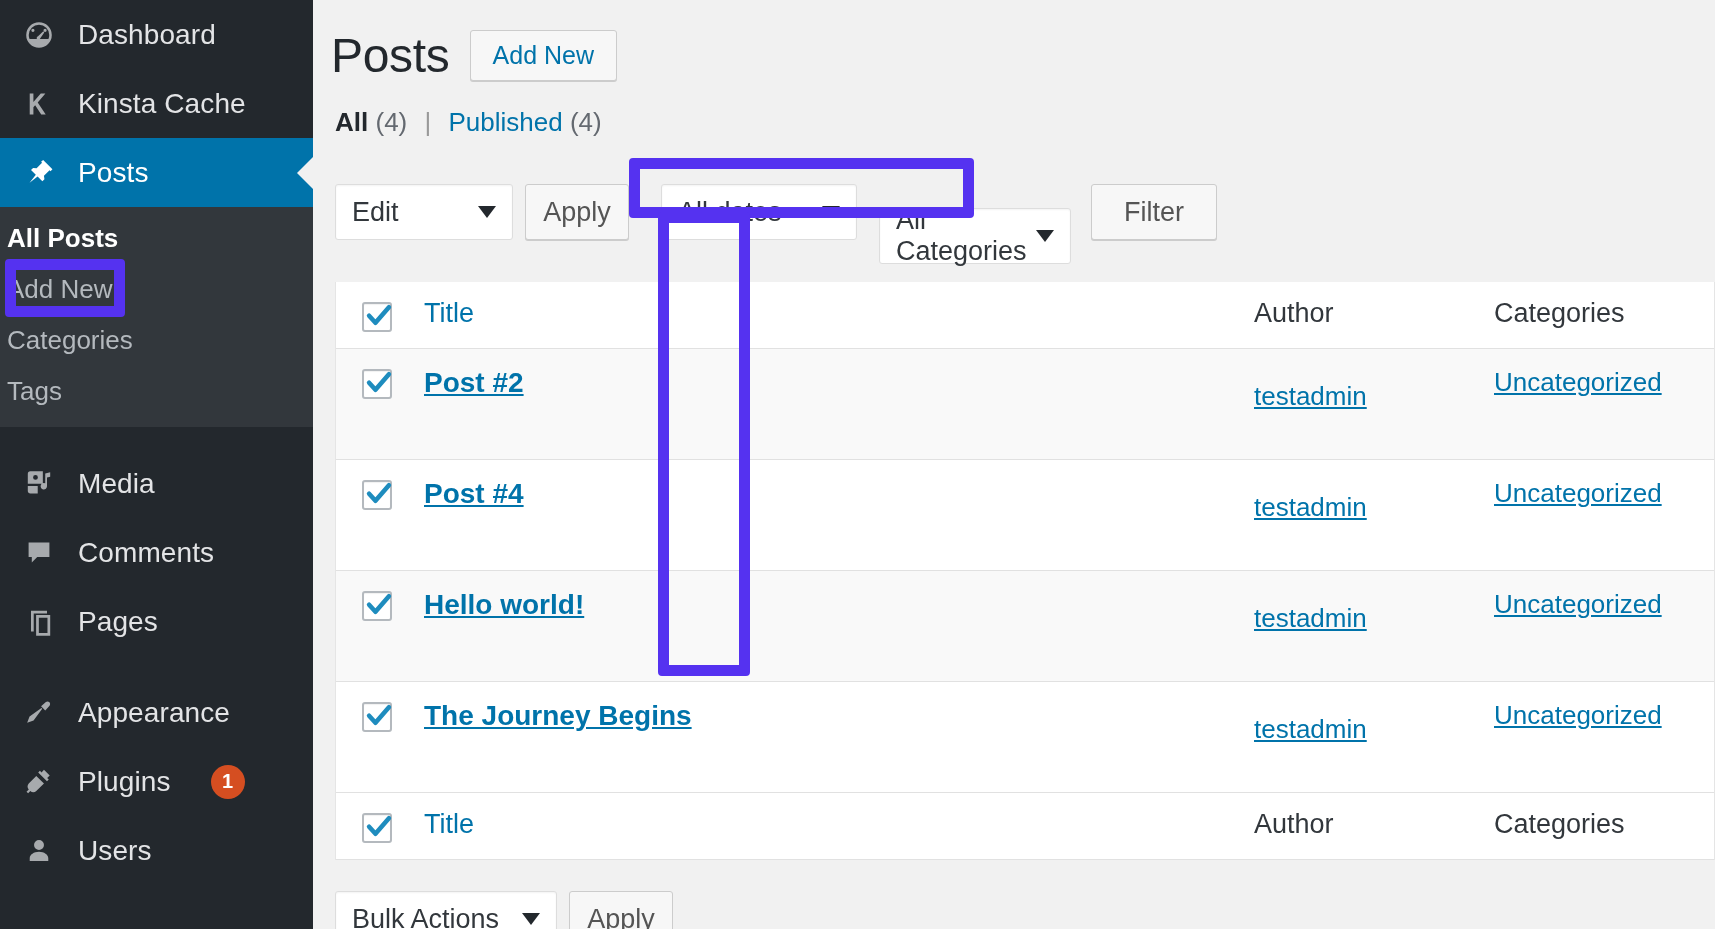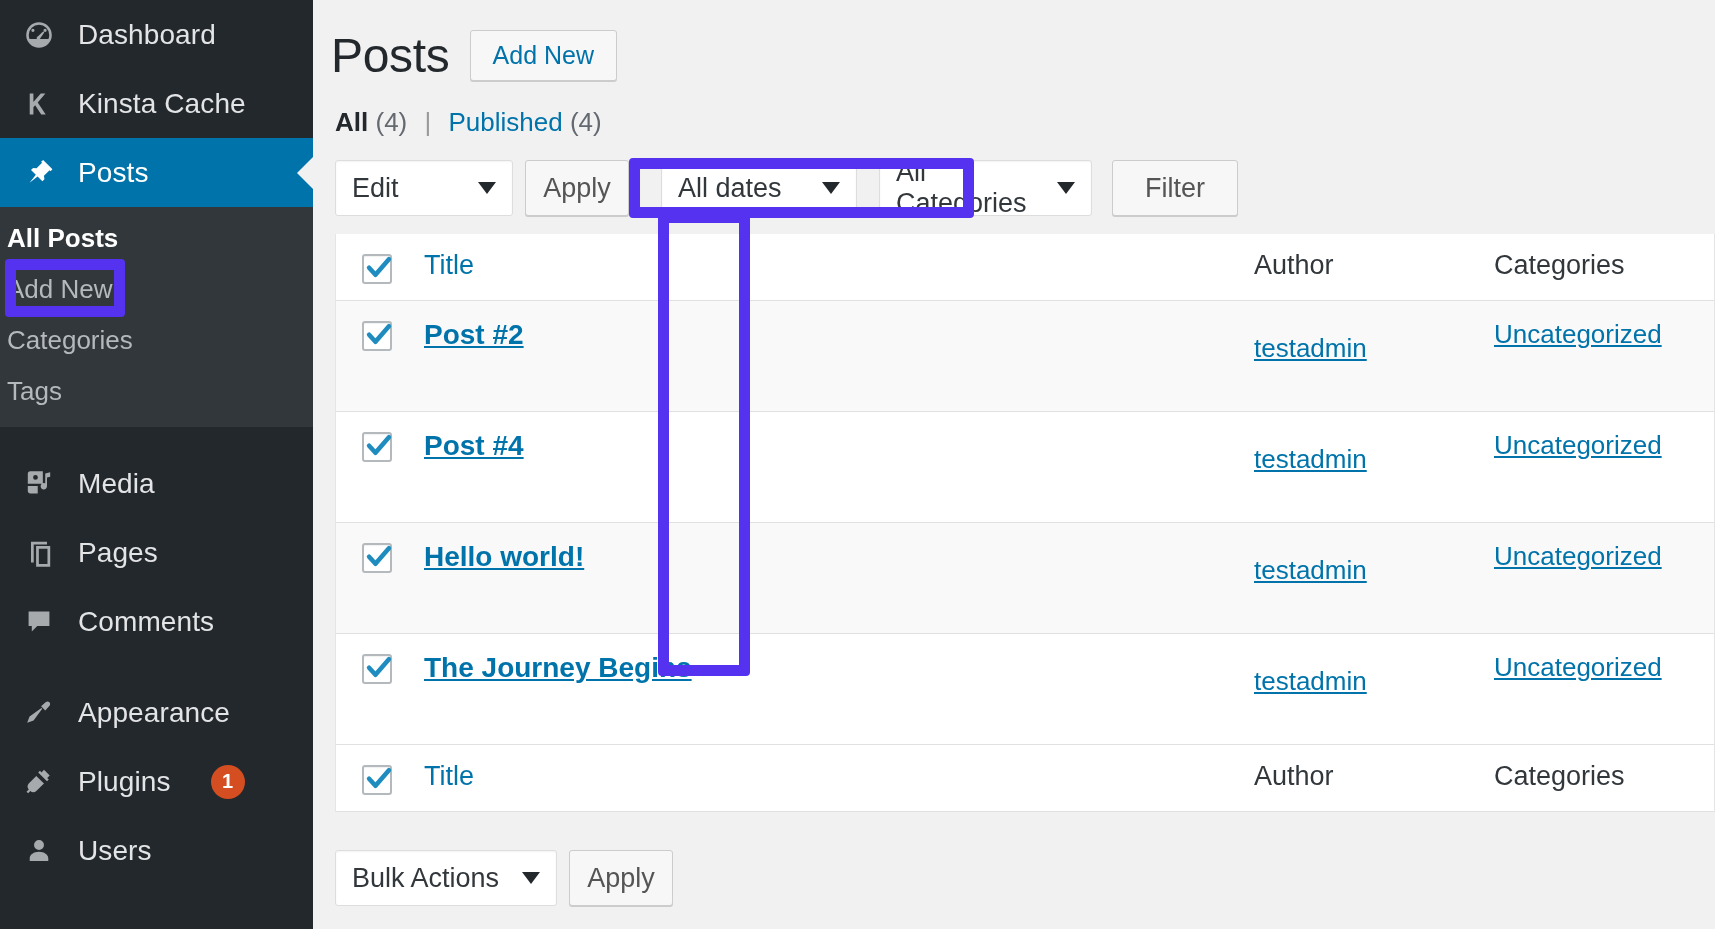--- a/index.html
+++ b/index.html
@@ -80,26 +80,26 @@
   }
   .btn{
     border:1px solid #ccc;background:#f7f7f7;border-radius:3px;
     height:56px;display:inline-flex;align-items:center;justify-content:center;
     font-size:27px;color:#555;padding:0 32px;box-sizing:border-box;
     box-shadow:0 1px 0 #ccc;
   }
   #bulk-select{width:178px;}
   #apply-top{width:104px;margin-left:12px;}
   #dates-select{width:196px;margin-left:32px;}
-  #cats-select{width:213px;margin-left:22px;}
+  #cats-select{width:192px;margin-left:22px;margin-top:48px;}
   #filter-btn{margin-left:20px;}
 
   
   .wp-table{
-    margin:18px 0 16px 22px;width:1380px;background:#6d28d9;
+    margin:18px 0 9px 22px;width:1380px;background:#6d28d9;
     border:1px solid #e5e5e5;border-bottom:none;border-top:none;
     box-sizing:border-box;
   }
   .trow{display:flex;align-items:flex-start;border-bottom:1px solid #e1e1e1;background:#fff;}
   .trow.alt{background:#f9f9f9;}
   .trow.head,.trow.foot{background:#fff;border-bottom:1px solid #e1e1e1;}
   .cb-cell{flex:0 0 82px;display:flex;align-items:flex-start;justify-content:center;padding-top:20px;}
   .title-cell{flex:1;padding:18px 0 0 6px;}
   .author-cell{flex:0 0 240px;padding:32px 0 0 0;text-align:left;}
   .cats-cell{flex:0 0 220px;padding:18px 0 0 0;text-align:left;}
@@ -186,33 +186,33 @@
         <svg width="32" height="32" viewBox="0 0 20 20" fill="currentColor">
             <path d="M12.4 2H4.6A1.6 1.6 0 0 0 3 3.6v6.2h9.4zM7.8 4.4a1.5 1.5 0 1 1 0 3 1.5 1.5 0 0 1 0-3zM3 11.3v3.1c0 .9.7 1.6 1.6 1.6h4.6V11.3zM17 2.6l-3.1.8v6.2a2 2 0 1 0 1.1 1.8V6l2-.5z"></path>
           </svg>
       </span>
       <span class="label">Media</span>
     </div>
 
     <div class="menu-item">
       <span class="menu-icon">
         <svg width="32" height="32" viewBox="0 0 20 20" fill="currentColor">
+            <path d="M3.5 3.5h13v9h-7.6l-3.4 3.4v-3.4H3.5z"></path>
+          </svg>
+      </span>
+      <span class="label">Comments</span>
+    </div>
+
+    <div class="menu-item">
+      <span class="menu-icon">
+        <svg width="32" height="32" viewBox="0 0 20 20" fill="currentColor">
             <path d="M5 3v13h1.7V4.7H15V3zm3.2 2.6v13H17v-13zm1.7 1.7h5.4v9.6H9.9z"></path>
           </svg>
       </span>
       <span class="label">Pages</span>
-    </div>
-
-    <div class="menu-item">
-      <span class="menu-icon">
-        <svg width="32" height="32" viewBox="0 0 20 20" fill="currentColor">
-            <path d="M3.5 3.5h13v9h-7.6l-3.4 3.4v-3.4H3.5z"></path>
-          </svg>
-      </span>
-      <span class="label">Comments</span>
     </div>
 
     <div class="spacer"></div>
 
     <div class="menu-item">
       <span class="menu-icon">
         <svg width="32" height="32" viewBox="0 0 20 20" fill="currentColor">
             <path d="M16.4 3.2c-.6-.6-1.5-.6-2.1 0l-3 2.6 2.6 2.6 2.7-3c.5-.6.5-1.5-.2-2.2zM11.5 6.8 4.1 12.2l-1.5 3.9 4-1.4 5.4-7.4z"></path>
           </svg>
       </span>

